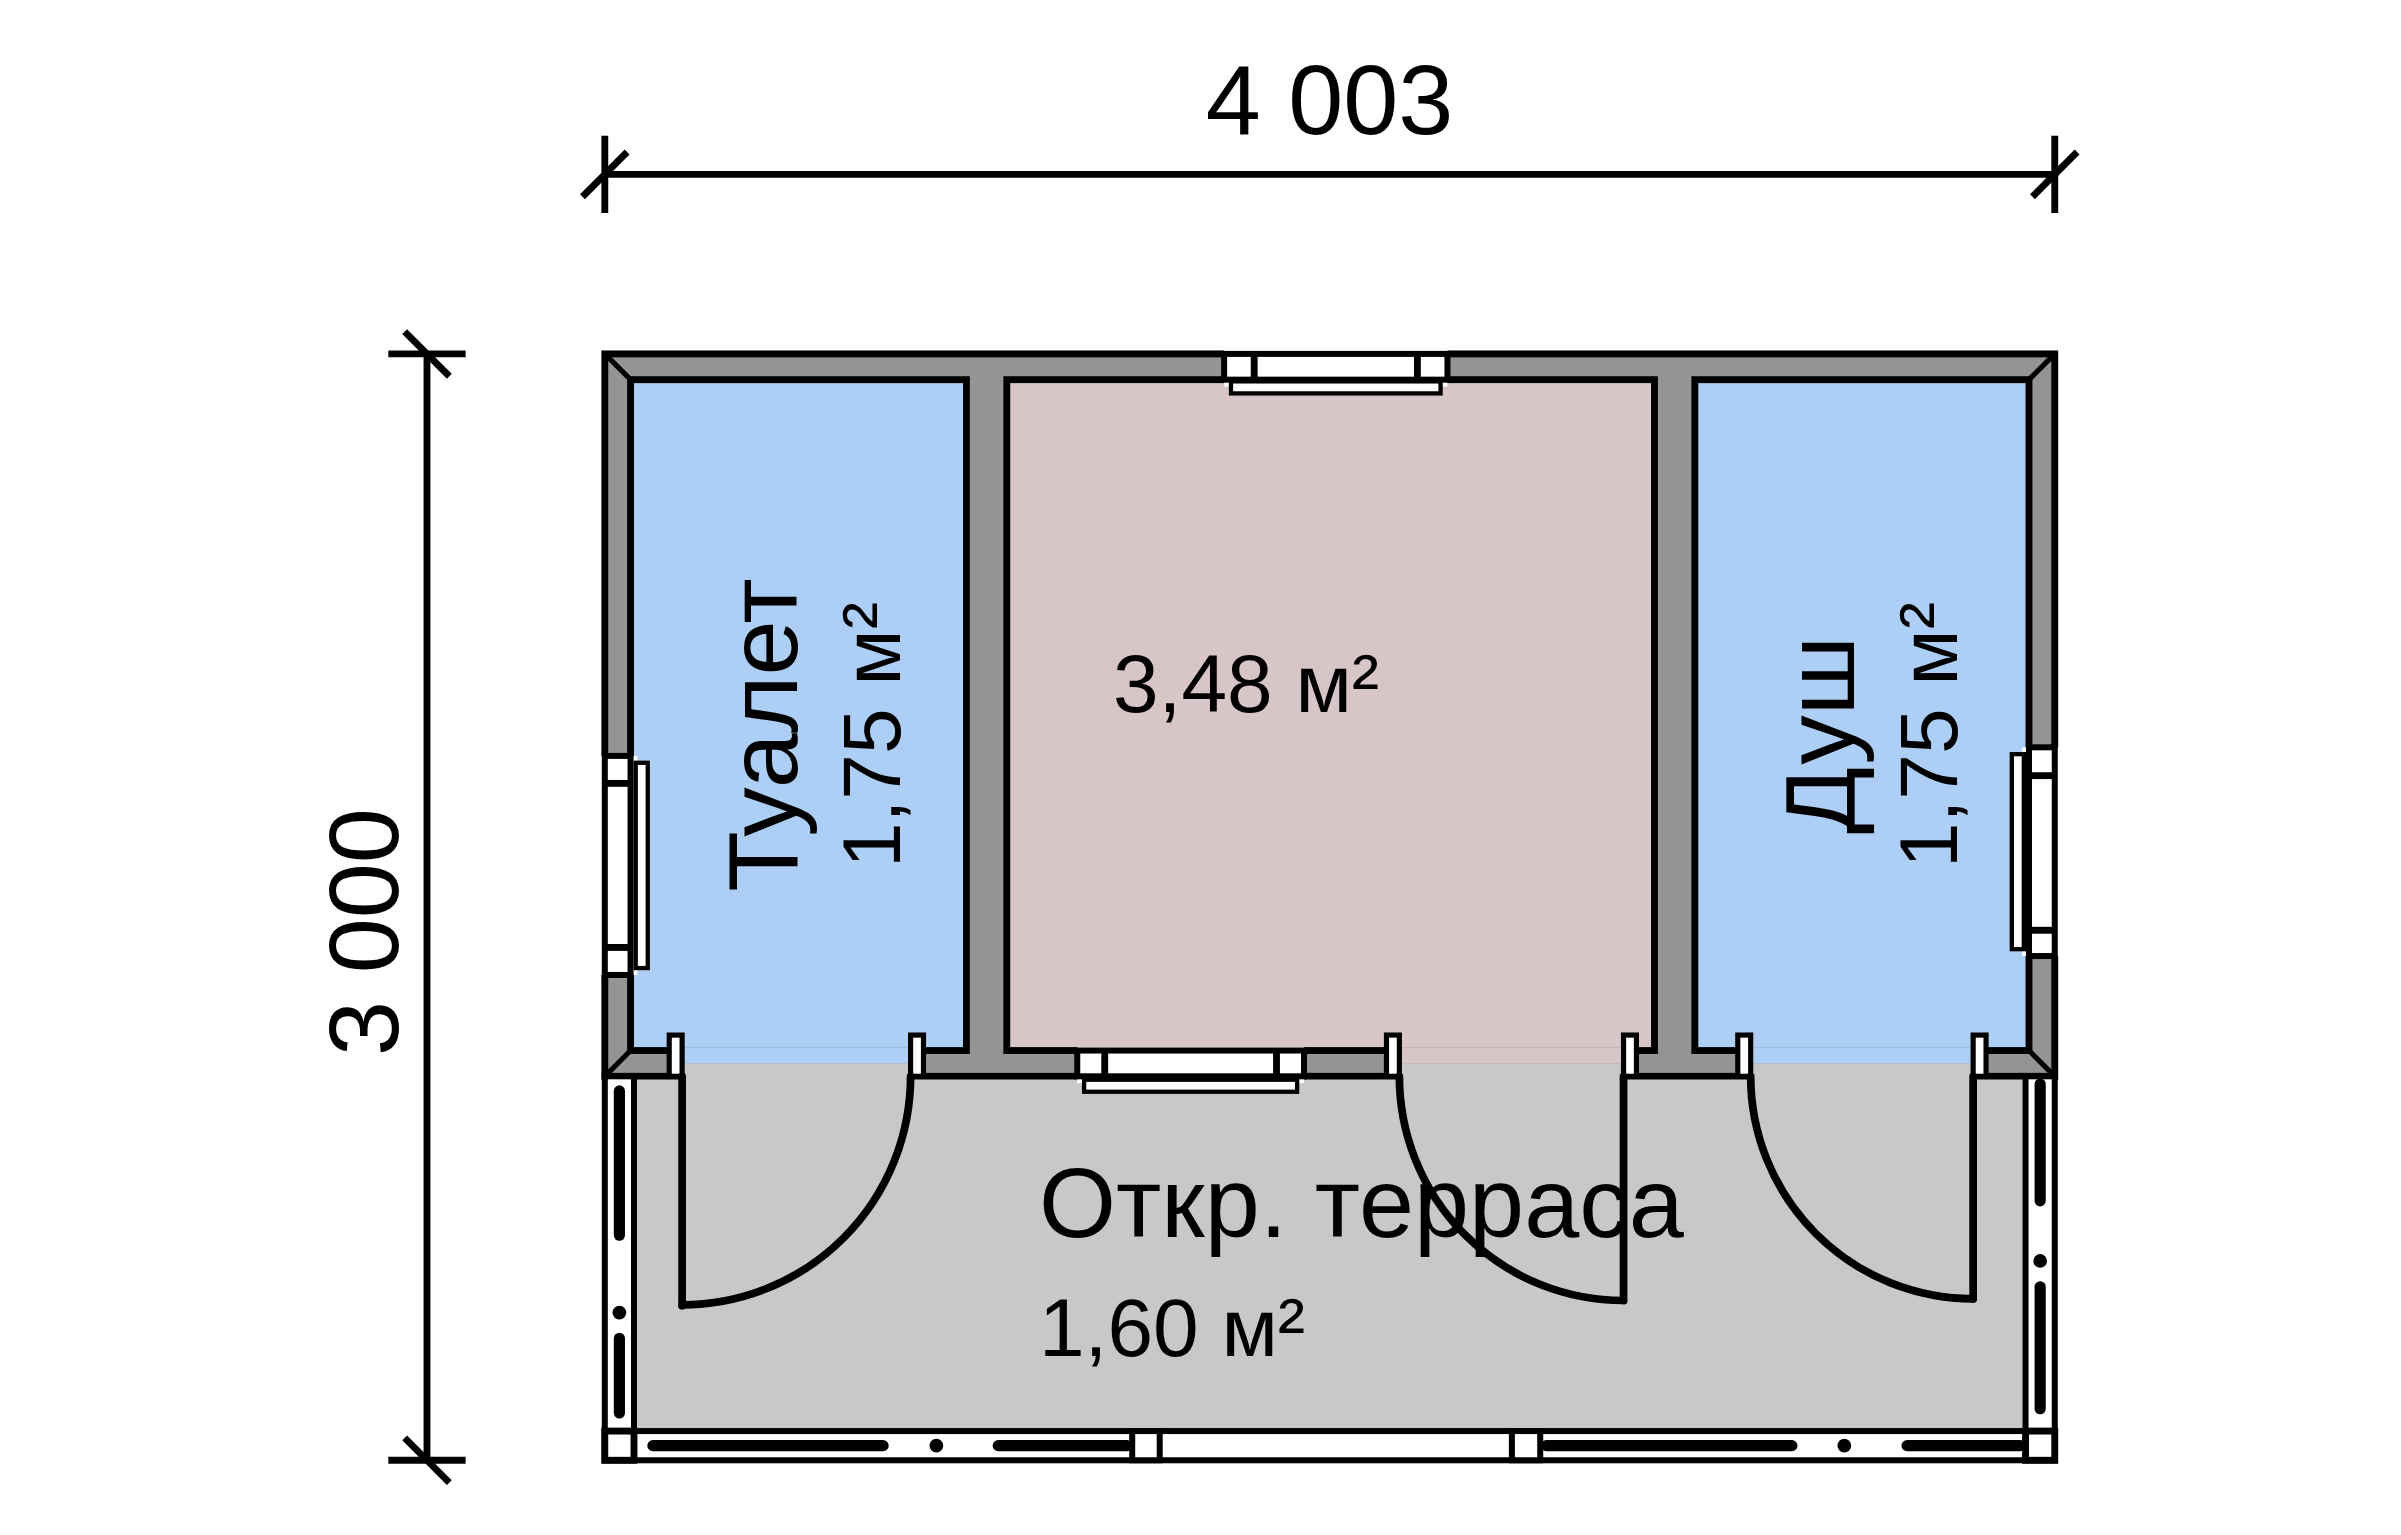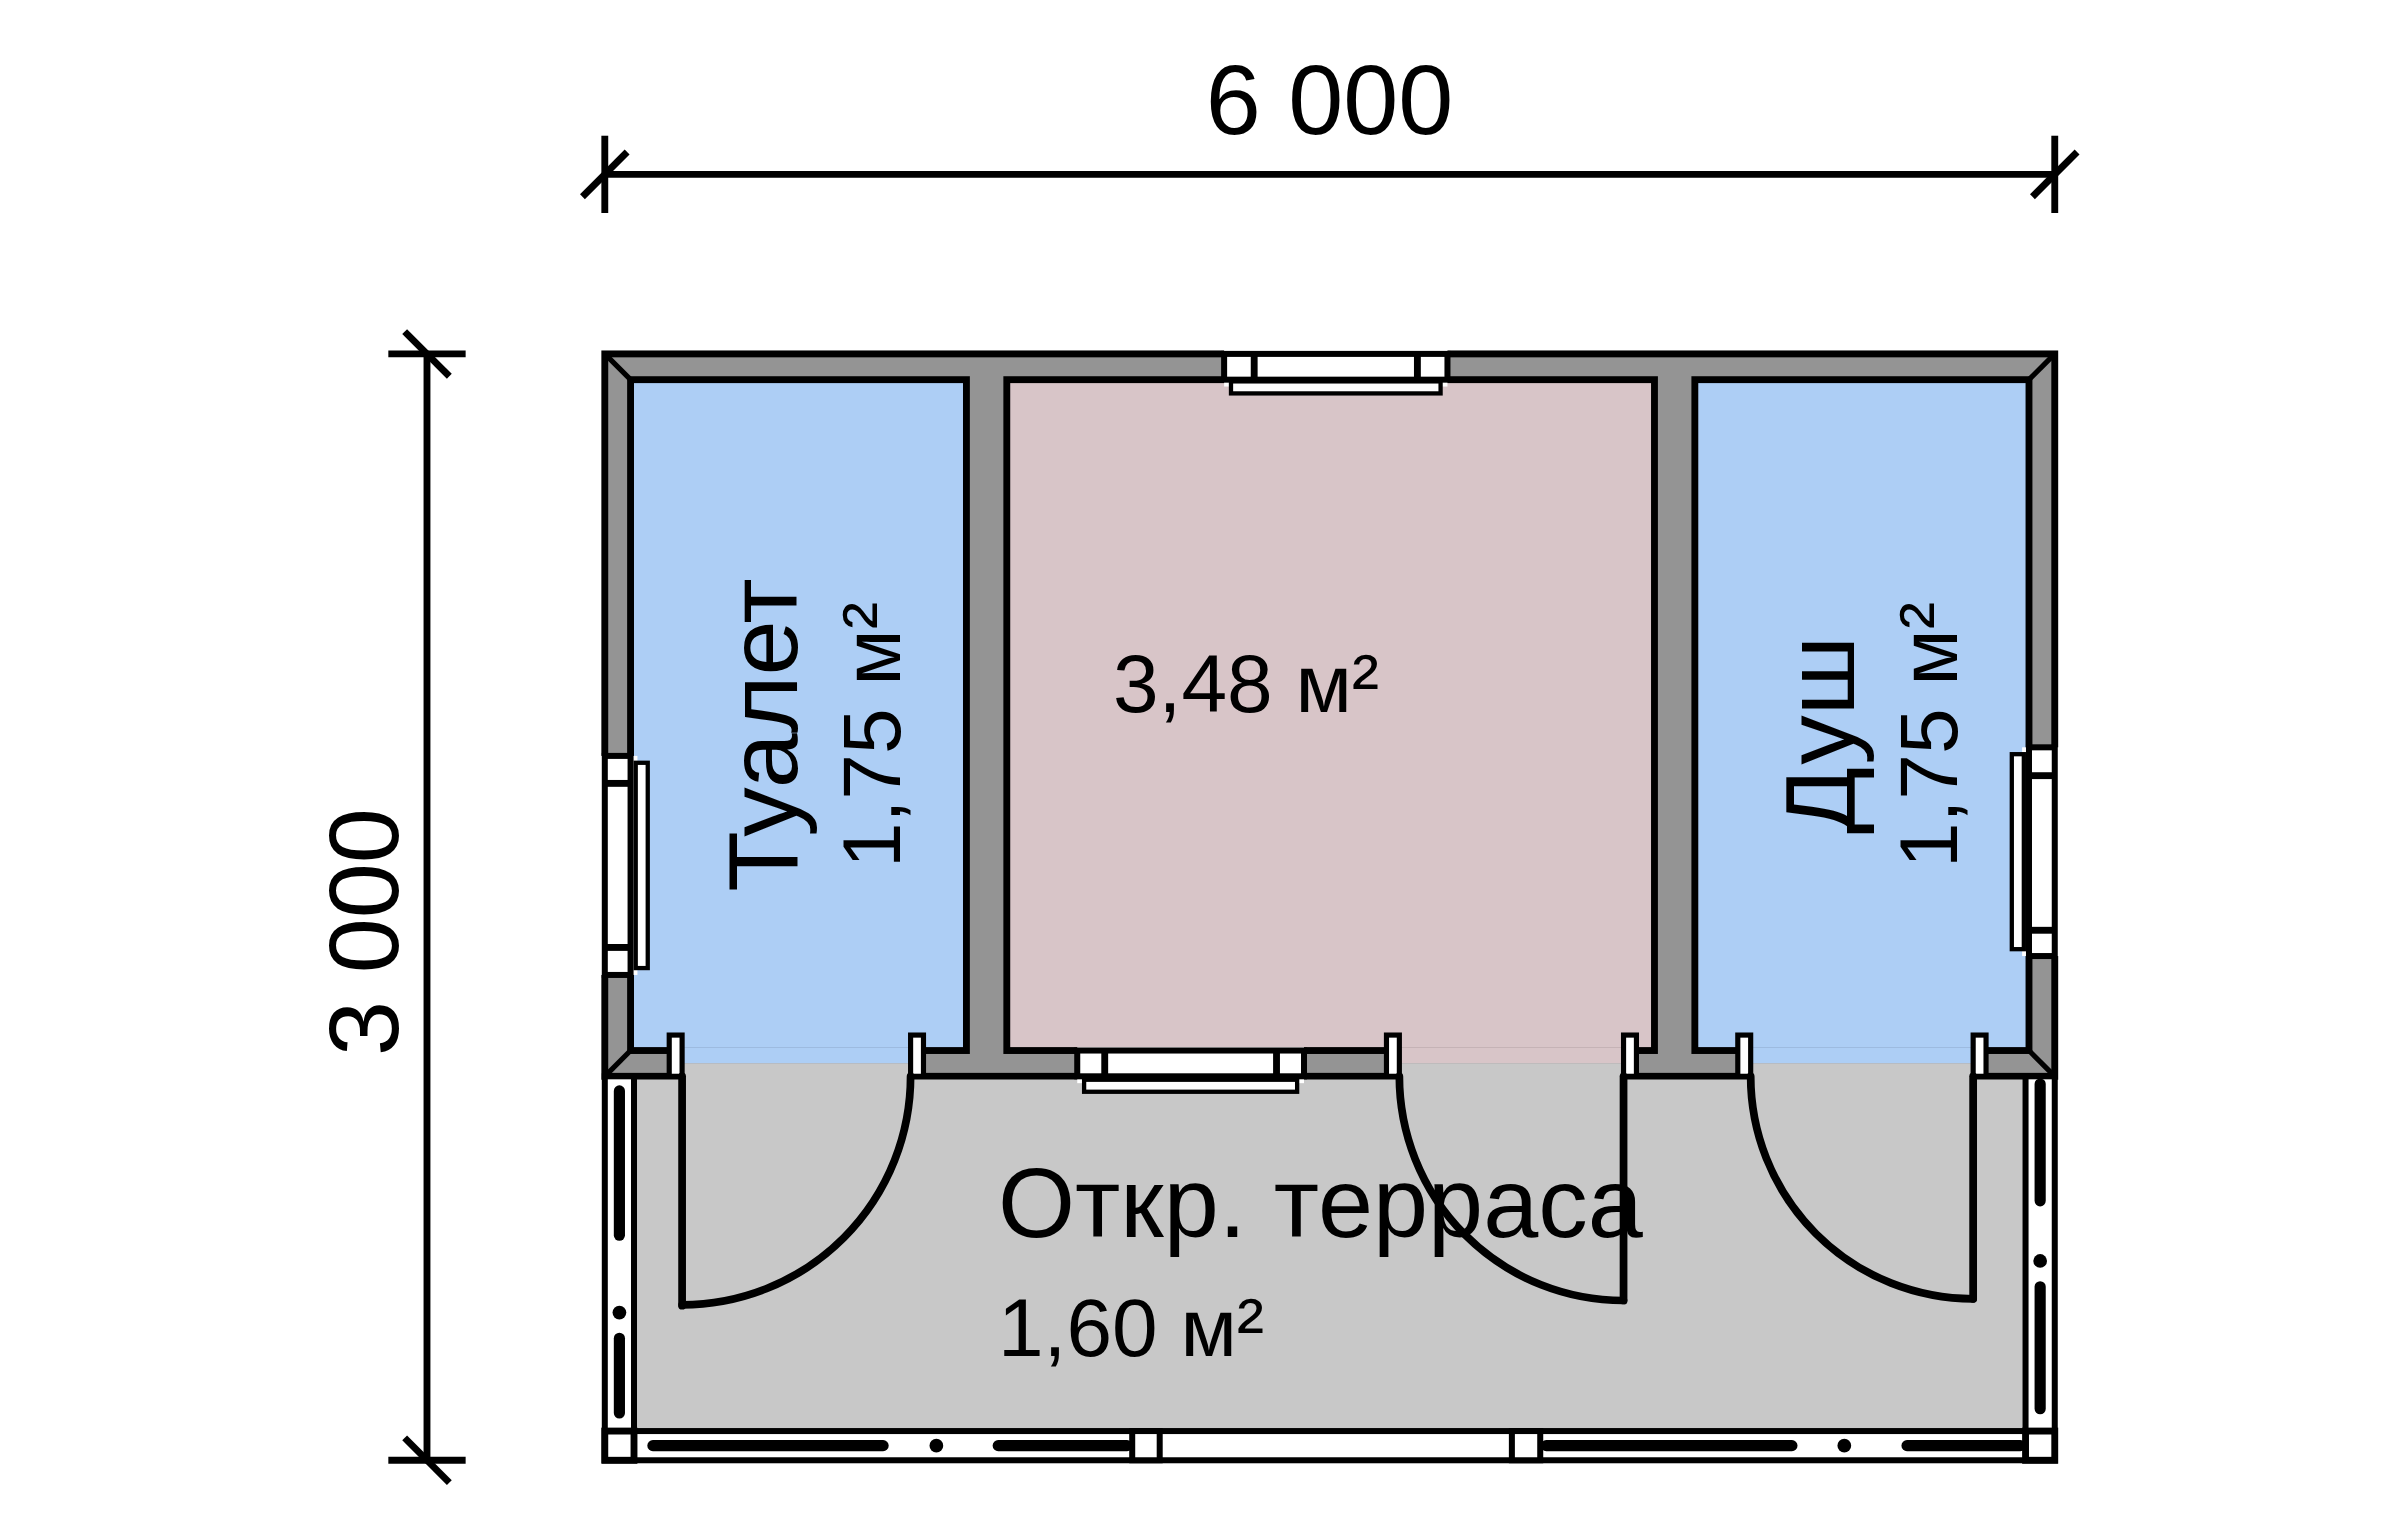--- a/index.html
+++ b/index.html
@@ -9,21 +9,21 @@
   .dim-top{left:986px;top:50px;width:687px;text-align:center;font-size:99px;line-height:1;}
   .dim-left{left:26px;top:876px;width:687px;height:112px;text-align:center;font-size:99px;line-height:1;
             transform:rotate(-90deg);transform-origin:50% 50%;}
   .room-block{position:absolute;display:flex;flex-direction:column;}
   .room-name{font-size:99px;line-height:1.06;white-space:nowrap;}
   .room-area{font-size:82px;line-height:1.0;white-space:nowrap;}
   .rot{transform:rotate(-90deg);transform-origin:50% 50%;align-items:center;justify-content:center;}
   .block-toilet{left:631px;top:632px;width:361px;height:206px;gap:15.5px;}
   .block-shower{left:1688px;top:632px;width:361px;height:206px;gap:15.5px;}
   .block-storage{left:1113px;top:643px;gap:30px;align-items:flex-start;}
-  .block-terrace{left:998px;top:1151px;gap:31px;align-items:flex-start;}
+  .block-terrace{left:1039px;top:1151px;gap:31px;align-items:flex-start;}
 </style>
 </head>
 <body>
 
 <div id="plan">
 
 <svg width="2401" height="1535" viewBox="0 0 2795 1787">
 
   <rect x="704" y="412" width="1688" height="841" fill="#949494" stroke="#000" stroke-width="8"></rect>
 
@@ -141,21 +141,21 @@
   </g>
   <g stroke="#000" stroke-width="8">
     <line x1="497" y1="412" x2="497" y2="1700"></line>
     <line x1="452" y1="412" x2="542" y2="412"></line>
     <line x1="452" y1="1700" x2="542" y2="1700"></line>
     <line x1="471" y1="386" x2="523" y2="438"></line>
     <line x1="471" y1="1674" x2="523" y2="1726"></line>
   </g>
 </svg>
 
-  <div class="lbl dim-top">6 000</div>
+  <div class="lbl dim-top">4 003</div>
   <div class="lbl dim-left">3 000</div>
 
   <div class="room-block rot block-toilet">
     <div class="room-name">Туалет</div>
     <div class="room-area">1,75 м²</div>
   </div>
 
   <div class="room-block block-storage">
     <div class="room-area">3,48 м²</div>
   </div>

